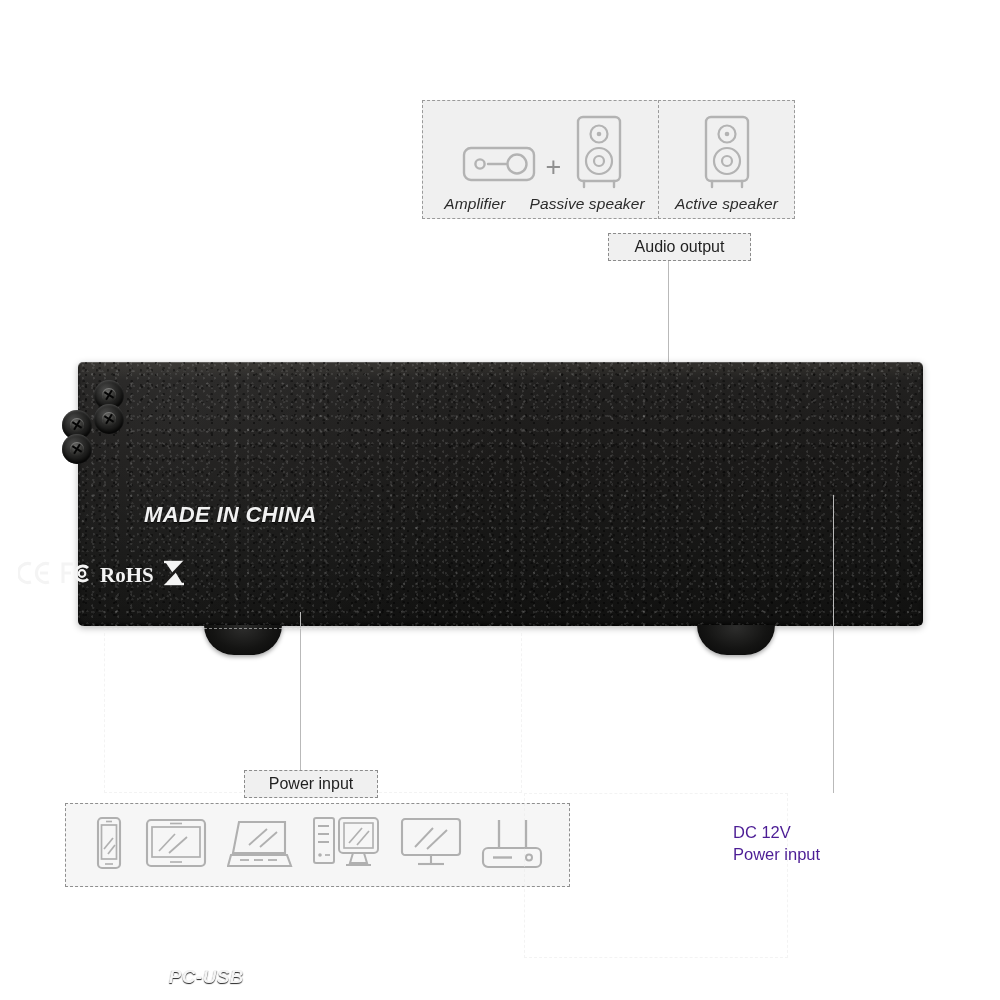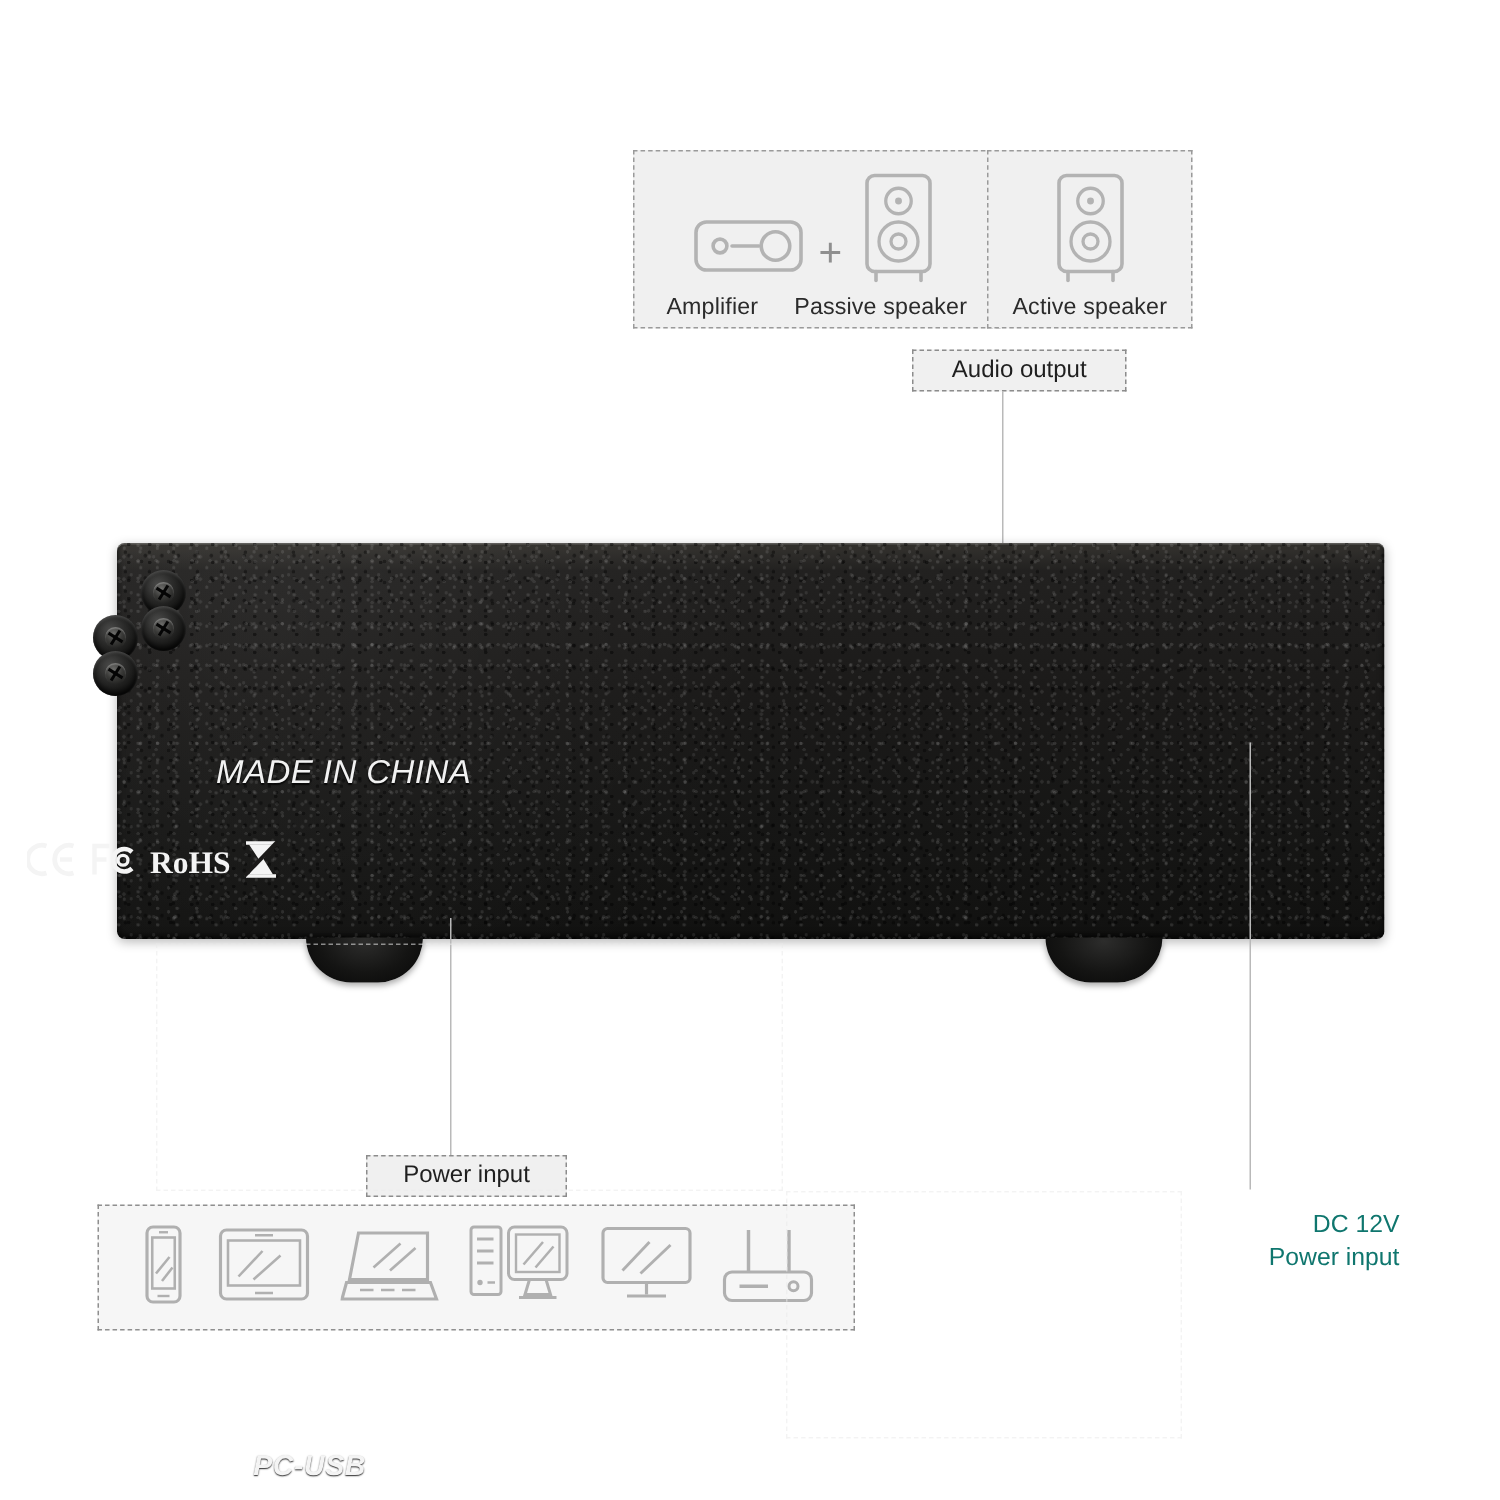--- a/index.html
+++ b/index.html
@@ -7,30 +7,30 @@
        font-family:"Liberation Sans","DejaVu Sans",sans-serif;color:#1a1a1a;}
 
   .abs{position:absolute;}
 
   
   .callout{background:#f0f0f0;border:1.5px dashed #9a9a9a;box-sizing:border-box;
            display:flex;flex-direction:column;justify-content:flex-start;align-items:center;}
   .callout-row{display:flex;flex-direction:row;align-items:flex-end;justify-content:center;
                gap:10px;flex:1;width:100%;}
   .callout-cap{display:flex;flex-direction:row;justify-content:center;align-items:flex-start;
-               gap:24px;width:100%;}
+               gap:24px;width:100%;font-style:italic;}
   .cap-text{font-size:15.5px;color:#2b2b2b;letter-spacing:.1px;white-space:nowrap;}
   .plus{font-size:27px;color:#8f8f8f;font-weight:300;line-height:1;padding-bottom:14px;}
 
   .label-box{background:#f0f0f0;border:1.4px dashed #8c8c8c;box-sizing:border-box;
              display:flex;align-items:center;justify-content:center;
              font-size:16px;color:#1f1f1f;white-space:nowrap;margin-left:11px;}
 
   .leader{background:#b9b9b9;width:1.2px;}
-  .plain-text{font-size:16.5px;color:#0f766e;line-height:1.35;text-align:right;white-space:nowrap;}
+  .plain-text{font-size:16.5px;color:#4c1d95;line-height:1.35;text-align:left;white-space:nowrap;margin-top:16px;}
 
   
   #device{
     left:78px;top:362px;width:845px;height:264px;
     background:
       radial-gradient(circle at 12% 18%, rgba(255,255,255,.05), transparent 42%),
       linear-gradient(180deg,#35332f 0%,#222120 7%,#1b1a19 38%,#161615 72%,#111110 100%);
     border-radius:5px;
     box-shadow:inset 0 1px 0 rgba(255,255,255,.22), inset 0 -2px 5px rgba(0,0,0,.8),
                0 2px 7px rgba(0,0,0,.28);
@@ -59,21 +59,21 @@
     background:radial-gradient(circle at 38% 33%,#4a4a49 0%,#2c2c2b 34%,#131312 72%,#0a0a0a 100%);
     box-shadow:inset 0 1px 2px rgba(255,255,255,.2), inset 0 -2px 4px rgba(0,0,0,.9);}
   .screw::after{content:"";position:absolute;left:50%;top:50%;width:14px;height:14px;
     transform:translate(-50%,-50%);border-radius:50%;
     background:radial-gradient(circle at 40% 32%,#6e6e6c 0%,#3a3a38 45%,#141413 100%);
     box-shadow:inset 0 1px 1px rgba(255,255,255,.3);}
   .screw .cross,.screw .cross2{position:absolute;left:50%;top:50%;background:#050505;z-index:3;}
   .screw .cross{width:11px;height:2px;transform:translate(-50%,-50%) rotate(32deg);}
   .screw .cross2{width:11px;height:2px;transform:translate(-50%,-50%) rotate(122deg);}
 
-  .madein{position:absolute;font-weight:normal;font-style:italic;color:#f2f2f2;
+  .madein{position:absolute;font-weight:bold;font-style:italic;color:#f2f2f2;
           font-size:22px;letter-spacing:.3px;font-family:"Liberation Sans",sans-serif;
           text-shadow:0 1px 1px rgba(0,0,0,.8);}
 
   .certs{position:absolute;display:flex;align-items:center;gap:9px;color:#f4f4f4;margin-top:34px;}
 
   .group-box{position:absolute;border:1.3px dashed rgba(235,235,235,.55);box-sizing:border-box;}
 
   .port-label{position:absolute;font-weight:bold;font-style:italic;color:#f4f4f4;
               font-size:19px;letter-spacing:.4px;text-shadow:0 1px 1px rgba(0,0,0,.85);
               white-space:nowrap;text-align:right;}

